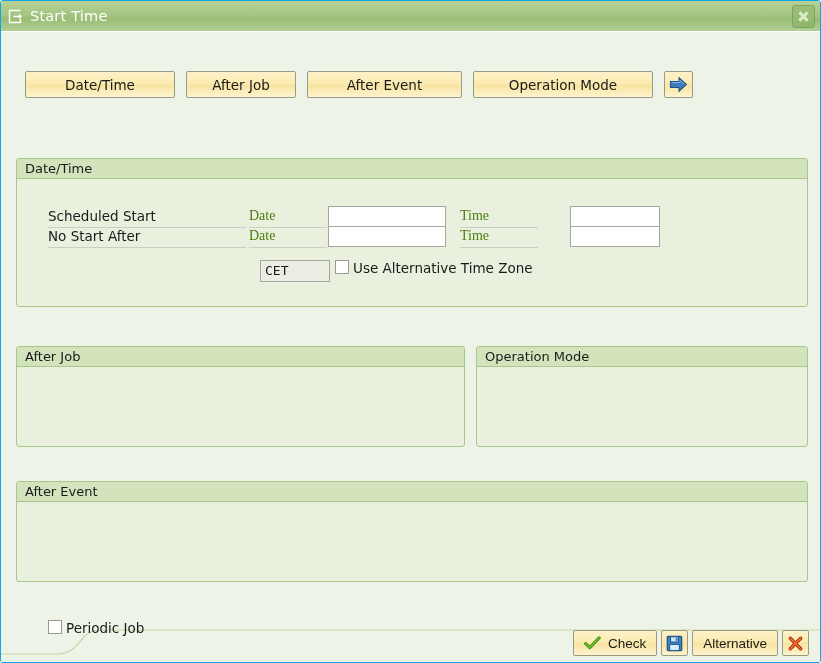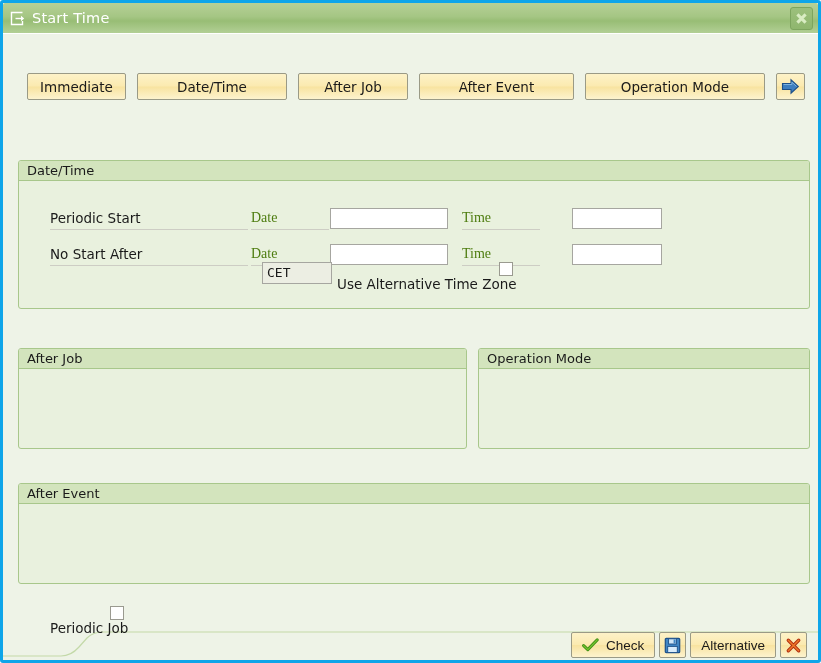--- a/index.html
+++ b/index.html
@@ -11,21 +11,21 @@
     width: 821px; height: 663px;
     font-family: "DejaVu Sans", sans-serif;
     overflow: hidden;
   }
 
   
   .window {
     position: relative;
     width: 821px; height: 663px;
     background: #eef3e7;
-    border: 3px solid #0ea5e9;
+    border: 1px solid #0ea5e9;
     border-radius: 3px;
     overflow: hidden;
   }
 
   
   .titlebar {
     position: relative;
     height: 31px;
     background: linear-gradient(to bottom, #b6d096 0%, #a5c684 45%, #98bd75 60%, #b2cf95 100%);
     border-bottom: 1px solid #ffffff;
@@ -133,21 +133,21 @@
   
   .form-area { position: relative; padding: 0; }
   .row {
     position: absolute;
     left: 0; right: 0;
     height: 27px;
     display: flex;
     align-items: center;
   }
   .row-r1 { top: 24px; }
-  .row-r2 { top: 60px; }
+  .row-r2 { top: 44px; }
   .row-r3 { top: 78px; }
 
   .lbl-main {
     position: absolute;
     left: 31px;
     width: 198px;
     font-size: 13.5px;
     color: #1a1a1a;
     border-bottom: 1px solid #cdcdc4;
     height: 22px;
@@ -193,38 +193,37 @@
     font-family: "DejaVu Sans Mono", monospace;
     font-size: 13px;
     color: #1a1a1a;
     padding: 0 4px;
     line-height: 20px;
   }
 
   
   .cb-wrap {
     display: inline-flex;
-    align-items: flex-end;
+    align-items: flex-start;
     cursor: pointer;
-    flex-direction: column;
   }
   .cb-box {
     width: 14px; height: 14px;
     background: #ffffff;
     border: 1px solid #9a9a90;
     flex: none;
     margin-right: 4px;
   }
   .cb-label {
     font-size: 13.5px;
     color: #1a1a1a;
     white-space: nowrap;
   }
   #cb-alt-tz { position: absolute; left: 318px; top: 81px; }
-  #cb-periodic { position: absolute; left: 47px; top: 572px; }
+  #cb-periodic { position: absolute; left: 47px; top: 588px; }
 
   
   .footer {
     position: absolute;
     right: 11px; bottom: 8px;
     display: flex;
     align-items: center;
     gap: 4px;
   }
   .fbtn {
@@ -264,39 +263,38 @@
     </div>
   </div>
 
   <div class="dialog-body">
 
     <svg class="footer-sep" viewBox="0 0 821 50">
       <path d="M0 40 L58 40 Q68 40 76 31 L84 22 Q90 16 100 16 L821 16" fill="none" stroke="#c3d9a8" stroke-width="1.2"></path>
     </svg>
 
     <div class="toolbar">
-      <button class="btn w-immediate">Immediate</button>
       <button class="btn w-datetime">Date/Time</button>
       <button class="btn w-afterjob">After Job</button>
       <button class="btn w-afterevent">After Event</button>
       <button class="btn w-opmode">Operation Mode</button>
       <button class="btn icon-only">
         <svg width="19" height="17" viewBox="0 0 19 17">
           <path d="M1.5 5.5 H10 V1.8 L17.3 8.5 L10 15.2 V11.5 H1.5 Z" fill="#3d7ec0" stroke="#1d4f88" stroke-width="1.1" stroke-linejoin="miter"></path>
           <path d="M2.6 6.5 H10.9 V4.2 L15.6 8.5" fill="none" stroke="#7db3e0" stroke-width="1"></path>
         </svg>
       </button>
     </div>
 
     <div class="group" id="grp-datetime">
       <div class="group-header">Date/Time</div>
       <div class="form-area">
 
         <div class="row row-r1">
-          <span class="lbl-main">Periodic Start</span>
+          <span class="lbl-main">Scheduled Start</span>
           <span class="lbl-sub lbl-date">Date</span>
           <input class="field fld-date" type="text" value="" style="">
           <span class="lbl-sub lbl-time">Time</span>
           <input class="field fld-time" type="text" value="" style="">
         </div>
 
         <div class="row row-r2">
           <span class="lbl-main">No Start After</span>
           <span class="lbl-sub lbl-date">Date</span>
           <input class="field fld-date" type="text" value="" style="">

